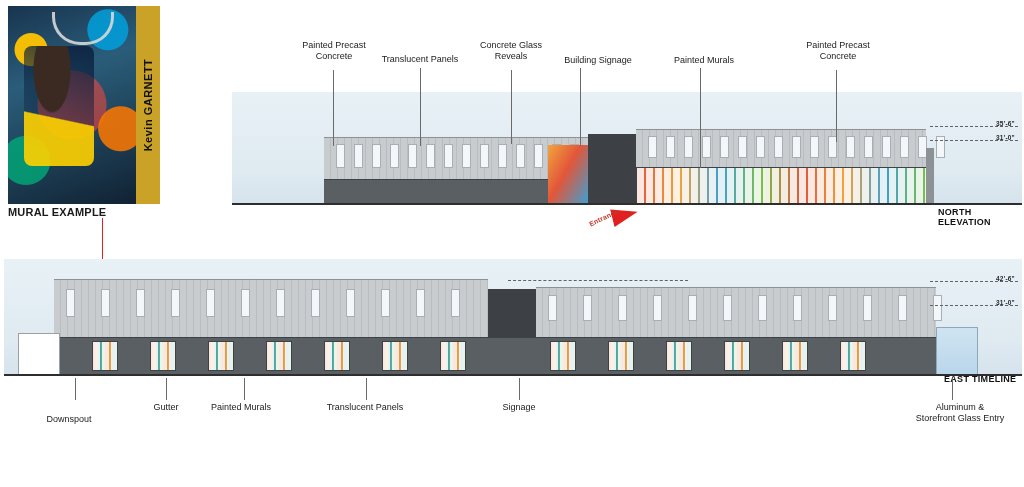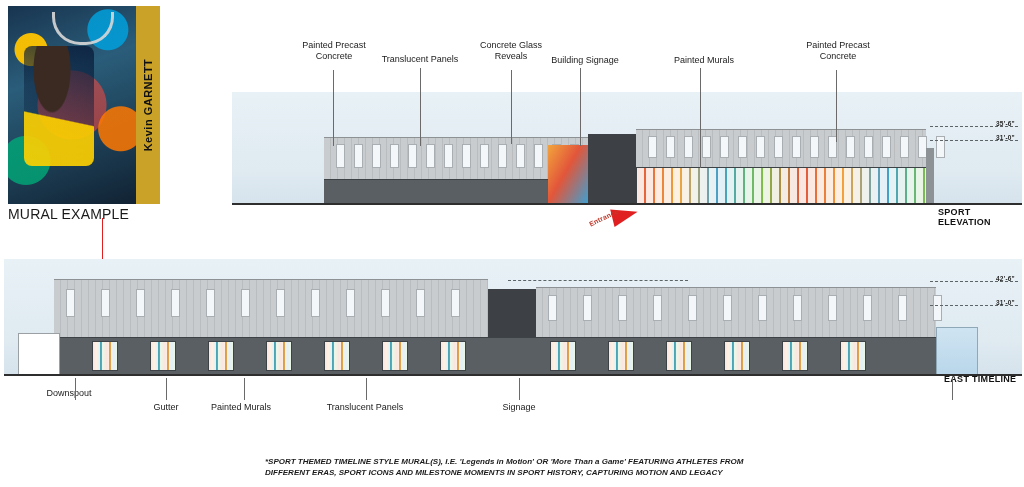--- a/index.html
+++ b/index.html
@@ -74,22 +74,22 @@
     transform: translate(-50%,-50%) rotate(-90deg);
     white-space: nowrap;
     font-size: 11px;
     font-weight: 700;
     letter-spacing: .5px;
     color: #111;
   }
   .mural-caption {
     position: absolute;
     left: 8px; top: 206px;
-    font-size: 14px;
-    font-weight: 400;
+    font-size: 11px;
+    font-weight: 700;
     letter-spacing: .2px;
     color: #1a1a1a;
   }
 
   
   .mural-leader {
     position: absolute;
     left: 102px; top: 218px;
     width: 1px; height: 110px;
     background: #e02020;
@@ -304,37 +304,37 @@
     <div class="blk mid-grey" style="left:694px; top:56px; width:8px; height:55px;"></div>
 
     <div class="ground"></div>
   </div>
 
   <div class="dash" style="left:930px; top:126px; width:88px;"></div>
   <div class="dash" style="left:930px; top:140px; width:88px;"></div>
   <div class="ht-label" style="left:996px; top:120px;">35'-6"</div>
   <div class="ht-label" style="left:996px; top:134px;">31'-0"</div>
 
-  <div class="elev-title" style="left:938px; top:207px;">SPORT ELEVATION</div>
+  <div class="elev-title" style="left:938px; top:207px;">NORTH ELEVATION</div>
 
   <div class="entrance-arrow" style="left:612px; top:206px;"></div>
   <div class="entrance-text" style="left:588px; top:214px;">Entrance</div>
 
   <div class="callout" style="left:288px; top:40px; width:92px;">Painted Precast
 Concrete</div>
   <div class="leader" style="left:333px; top:70px; height:76px;"></div>
 
   <div class="callout" style="left:366px; top:54px; width:108px;">Translucent Panels</div>
   <div class="leader" style="left:420px; top:68px; height:78px;"></div>
 
   <div class="callout" style="left:468px; top:40px; width:86px;">Concrete Glass
 Reveals</div>
   <div class="leader" style="left:511px; top:70px; height:74px;"></div>
 
-  <div class="callout" style="left:533px; top:55px; width:104px;">Building Signage</div>
+  <div class="callout" style="left:546px; top:55px; width:104px;">Building Signage</div>
   <div class="leader" style="left:580px; top:68px; height:78px;"></div>
 
   <div class="callout" style="left:660px; top:55px; width:88px;">Painted Murals</div>
   <div class="leader" style="left:700px; top:68px; height:100px;"></div>
 
   <div class="callout" style="left:792px; top:40px; width:92px;">Painted Precast
 Concrete</div>
   <div class="leader" style="left:836px; top:70px; height:72px;"></div>
 
   <div class="elev elev-east">
@@ -397,35 +397,33 @@
   </div>
 
   <div class="dash" style="left:508px; top:280px; width:180px;"></div>
   <div class="dash" style="left:930px; top:281px; width:88px;"></div>
   <div class="dash" style="left:930px; top:305px; width:88px;"></div>
   <div class="ht-label" style="left:996px; top:275px;">42'-6"</div>
   <div class="ht-label" style="left:996px; top:299px;">31'-0"</div>
 
   <div class="elev-title" style="left:944px; top:374px;">EAST TIMELINE</div>
 
-  <div class="callout" style="left:38px; top:388px; width:62px;">Downspout</div>
+  <div class="callout" style="left:38px; top:414px; width:62px;">Downspout</div>
   <div class="leader" style="left:75px; top:378px; height:22px;"></div>
 
   <div class="callout" style="left:145px; top:402px; width:42px;">Gutter</div>
   <div class="leader" style="left:166px; top:378px; height:22px;"></div>
 
   <div class="callout" style="left:195px; top:402px; width:92px;">Painted Murals</div>
   <div class="leader" style="left:244px; top:378px; height:22px;"></div>
 
   <div class="callout" style="left:310px; top:402px; width:110px;">Translucent Panels</div>
   <div class="leader" style="left:366px; top:378px; height:22px;"></div>
 
   <div class="callout" style="left:492px; top:402px; width:54px;">Signage</div>
   <div class="leader" style="left:519px; top:378px; height:22px;"></div>
 
+  <div class="callout" style="left:900px; top:402px; width:120px; text-align:center;">Aluminum &amp;
+Storefront Glass Entry</div>
   <div class="leader" style="left:952px; top:378px; height:22px;"></div>
 
-  <div class="note">
-    <div>*SPORT THEMED TIMELINE STYLE MURAL(S), I.E.  'Legends in Motion'  OR  'More Than a Game'  FEATURING ATHLETES FROM</div>
-    <div>DIFFERENT ERAS, SPORT ICONS AND MILESTONE MOMENTS IN SPORT HISTORY, CAPTURING MOTION AND LEGACY</div>
-  </div>
 
 </div>
 
 </body></html>

